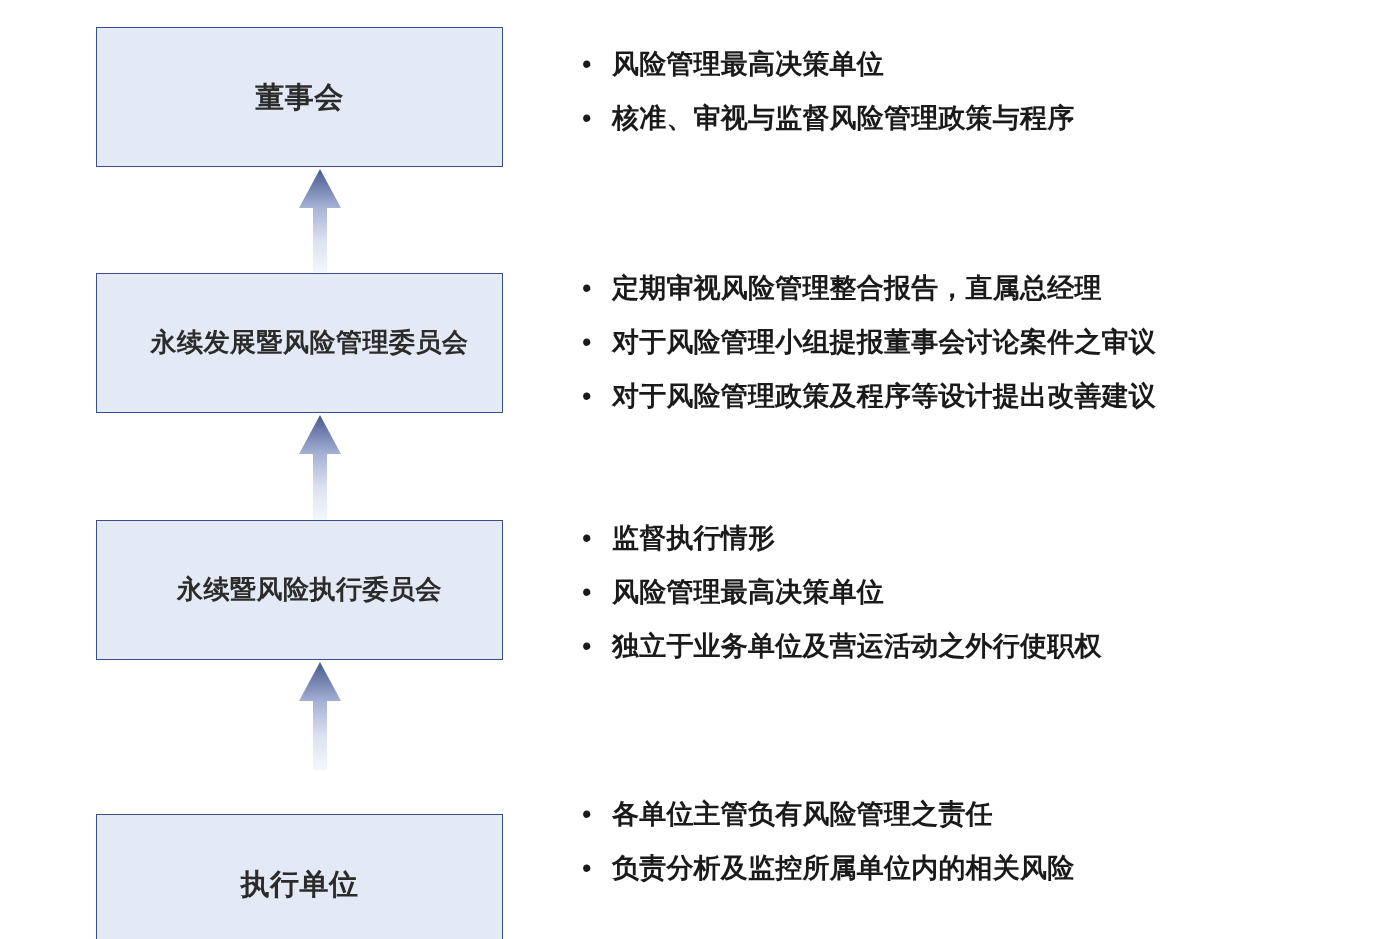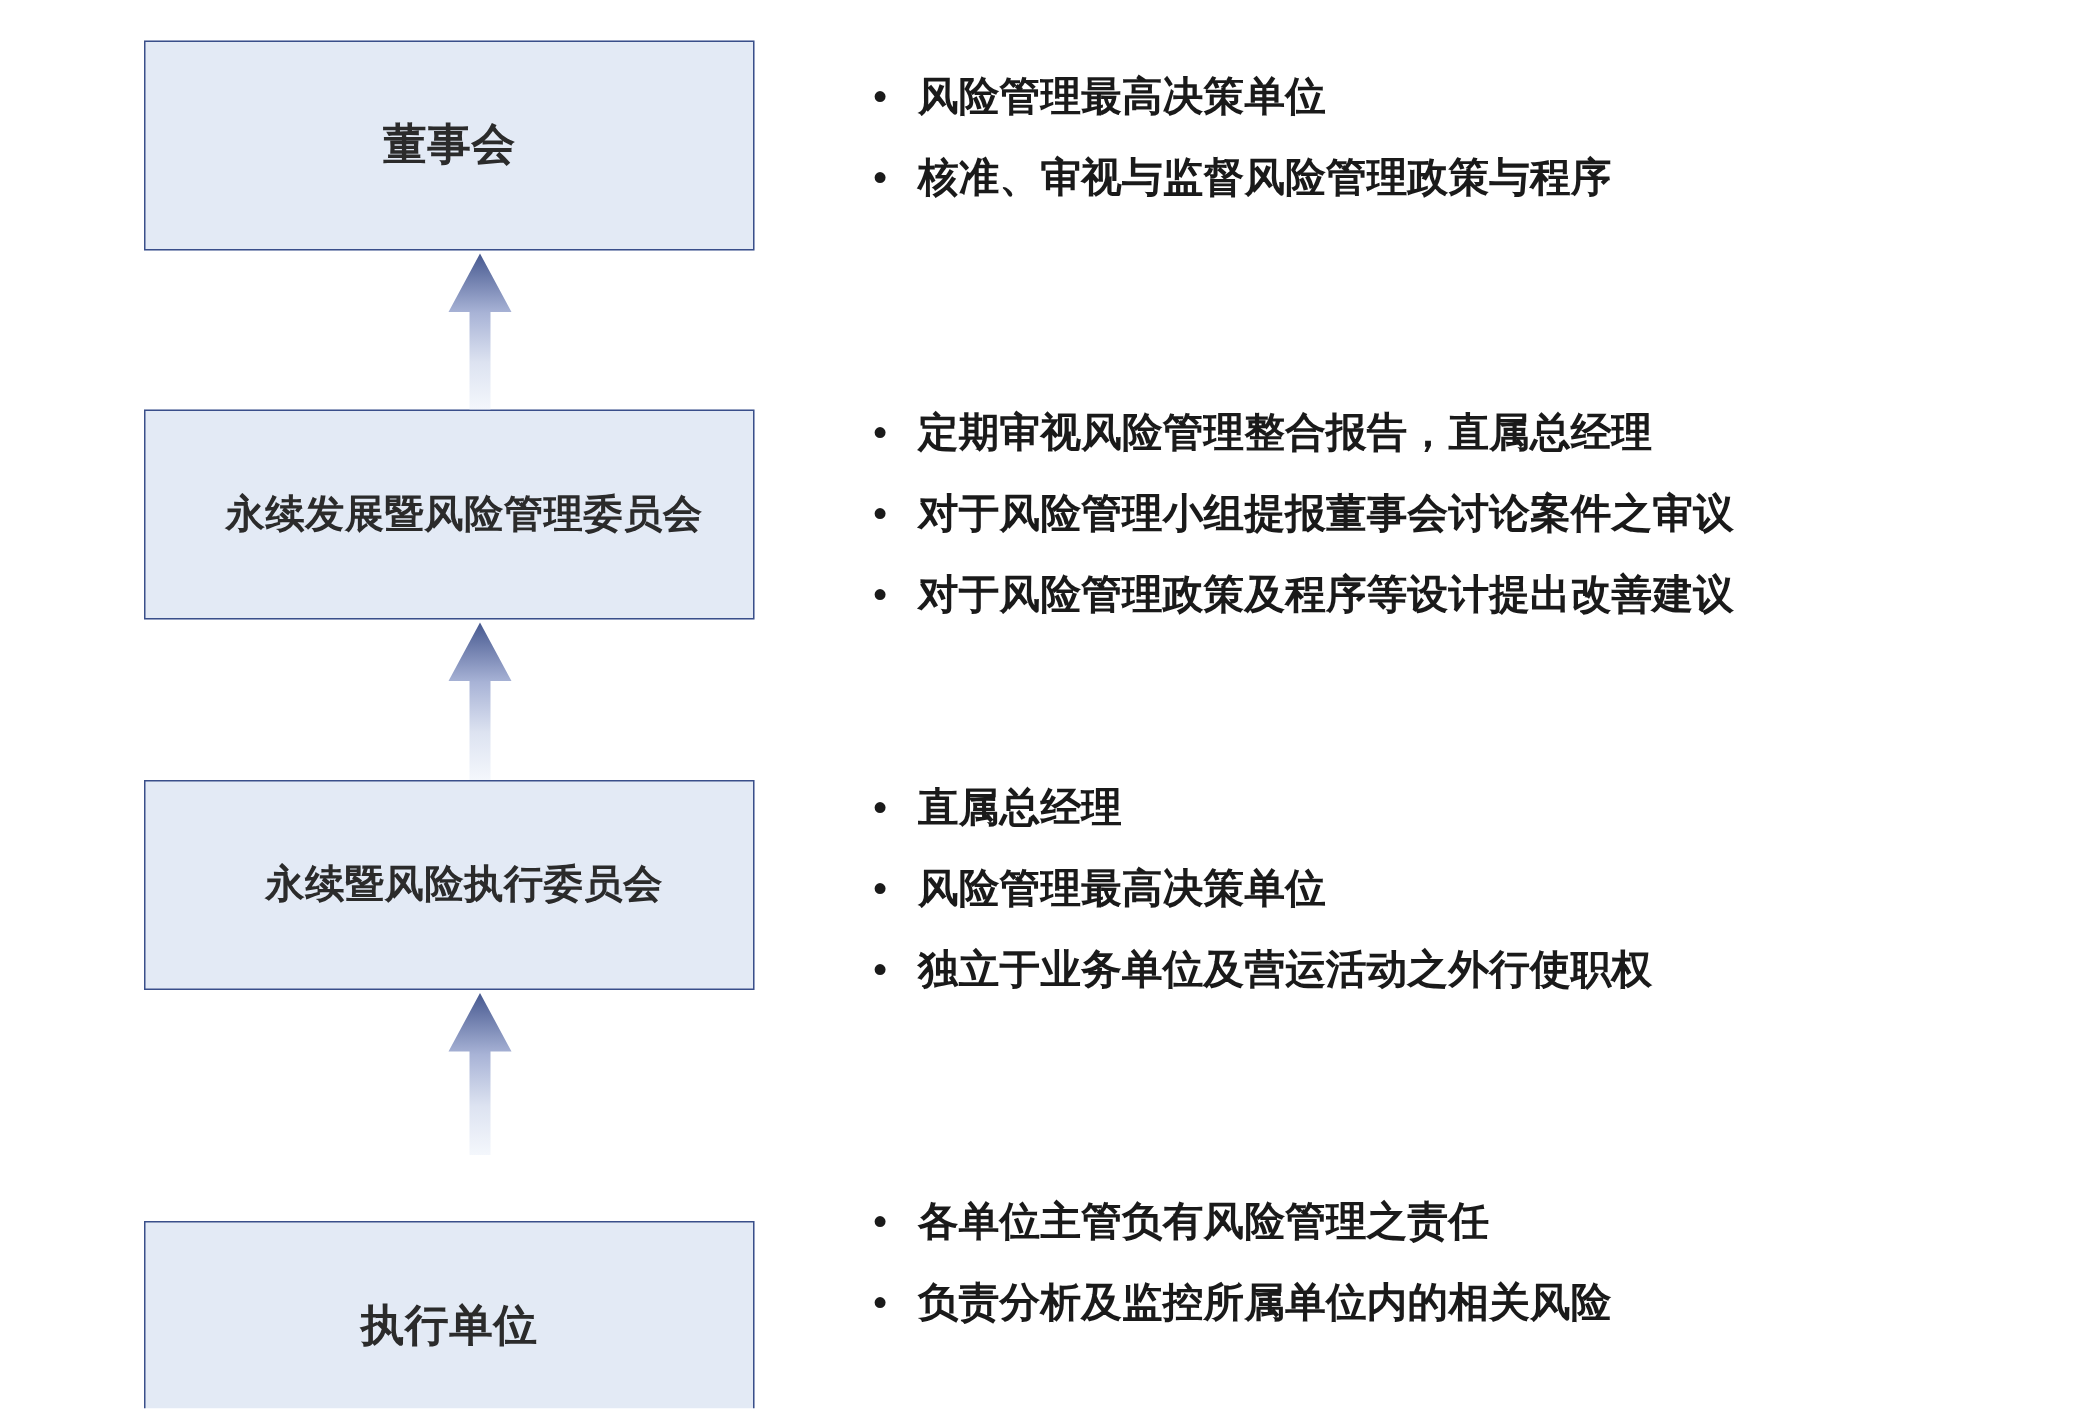--- a/index.html
+++ b/index.html
@@ -183,21 +183,21 @@
     </div>
     <div class="bullet-row">
       <span class="bullet-dot">•</span>
       <span class="bullet-text">对于风险管理政策及程序等设计提出改善建议</span>
     </div>
   </div>
 
   <div class="bullets" id="bullets-2">
     <div class="bullet-row">
       <span class="bullet-dot">•</span>
-      <span class="bullet-text">直属总经理</span>
+      <span class="bullet-text">监督执行情形</span>
     </div>
     <div class="bullet-row">
       <span class="bullet-dot">•</span>
       <span class="bullet-text">风险管理最高决策单位</span>
     </div>
     <div class="bullet-row">
       <span class="bullet-dot">•</span>
       <span class="bullet-text">独立于业务单位及营运活动之外行使职权</span>
     </div>
   </div>

